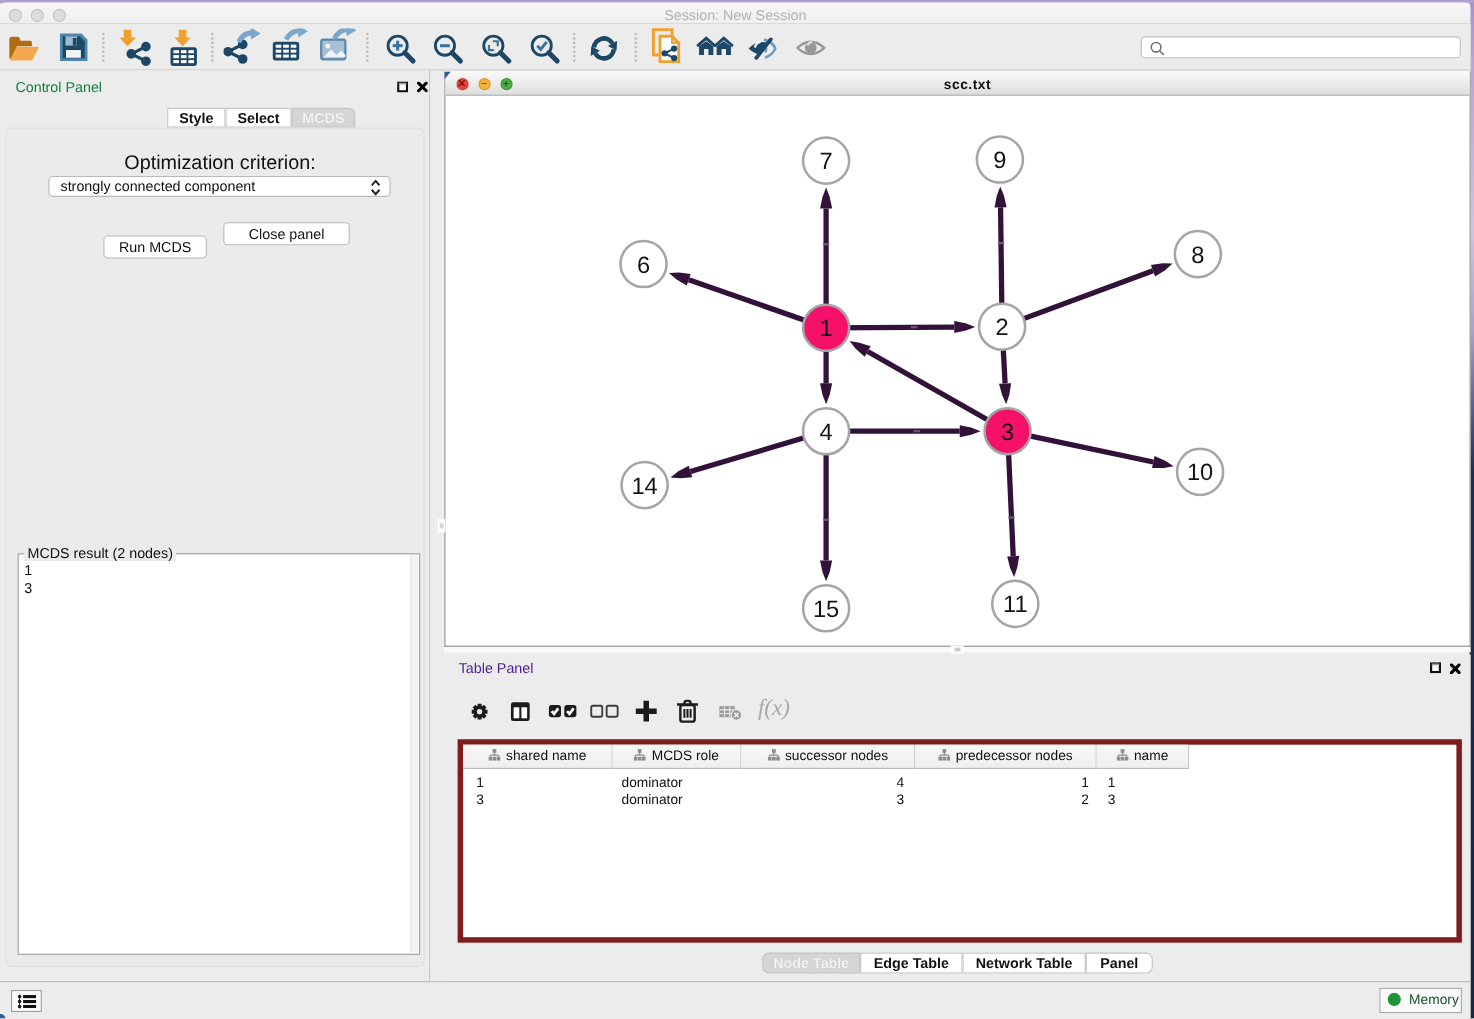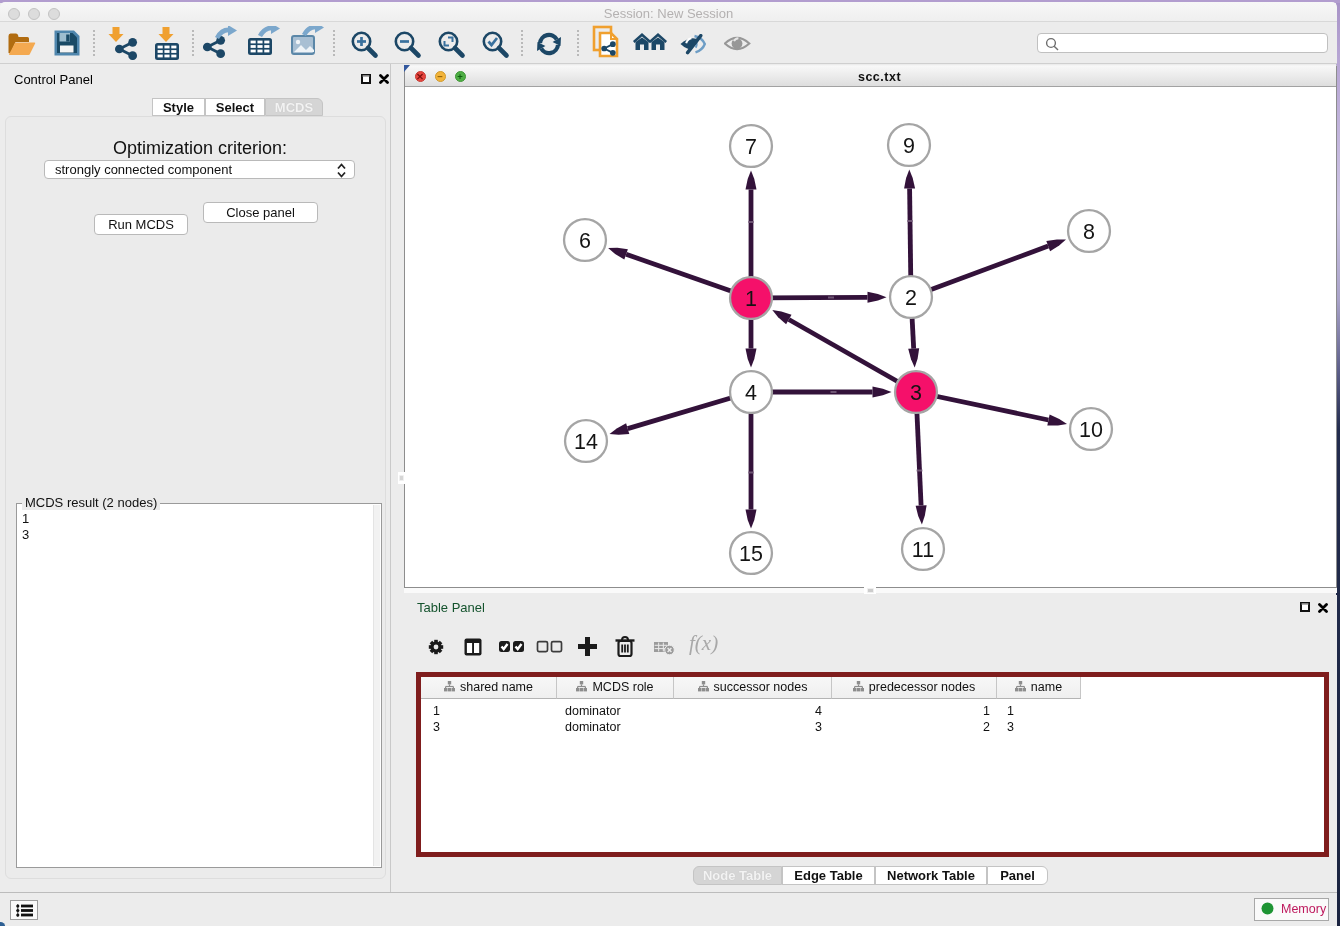--- a/index.html
+++ b/index.html
@@ -22,21 +22,21 @@
 
 
 #toolbar { left:0; top:22px; width:1337px; height:42px; background:#ececec; border-bottom:1px solid #cfcfcf; }
 .sep { position:absolute; top:8px; height:26px; width:0; border-left:2px dotted #b9b9b9; }
 .ticon { position:absolute; top:6px; }
 #searchbox { left:1037px; top:33px; width:291px; height:20px; background:#fff;
   border:1px solid #c0c0c0; border-radius:4px; }
 
 
 #cpanel { left:0; top:64px; width:391px; height:828px; background:#ececec; border-right:1px solid #c9c9c9; }
-#cp-title { left:14px; top:8px; font-size:13px; color:#000000; }
+#cp-title { left:14px; top:8px; font-size:13px; color:#15803d; }
 .tabs { position:absolute; display:flex; }
 .tab { border:1px solid #c4c4c4; font-size:13px; font-weight:700; color:#111; background:#fff;
   display:flex; align-items:center; justify-content:center; }
 .tab.sel { background:#d5d5d5; color:#f3f3f3; text-shadow:0 0 1px #bbb; }
 #cp-tabs { left:78px; top:34px; height:18px; }
 #cp-tabs .tab { height:18px; }
 #cp-sub { left:5px; top:52px; width:381px; height:763px; background:#ebebeb;
   border:1px solid #dddddd; border-radius:6px; }
 #opt-label { left:5px; top:74px; width:390px; text-align:center; font-size:18px; color:#111; }
 #dropdown { left:44px; top:96px; width:311px; height:19px; background:#fff;
@@ -55,34 +55,34 @@
 #netframe { left:404px; top:65px; width:933px; height:523px; border:1px solid #8d8d8d; border-top:1px solid #f4f4f4; background:#fff; }
 #netstrip { left:404px; top:588px; width:933px; height:5px; background:#fafafa; }
 #net-titlebar { left:0; top:0; width:931px; height:21px;
   background:linear-gradient(#f8f8f8,#dedede); border-bottom:1px solid #a2a2a2; }
 #net-title { left:9px; top:4px; width:931px; text-align:center; font-size:12.5px; font-weight:700; color:#111; letter-spacing:0.5px;}
 .mac { position:absolute; top:5px; width:11px; height:11px; border-radius:50%; font-size:9.5px;
   font-weight:700; text-align:center; line-height:10px; }
 
 
 #tpanel { left:404px; top:595px; width:933px; height:297px; background:#ececec; }
-#tp-title { left:13px; top:5px; font-size:13px; color:#14532d; }
+#tp-title { left:13px; top:5px; font-size:13px; color:#4c1d95; }
 #tbl-outer { left:12px; top:77px; width:913px; height:185px; border:5px solid #7f1d1d; background:#fff; }
 .hdr-cell { position:absolute; top:0; height:22px; background:linear-gradient(#f7f7f7,#efefef);
   border-right:1px solid #c6c6c6; border-bottom:1px solid #b4b4b4; font-size:12.5px; color:#111;
   text-align:center; line-height:21px; }
 .cell { position:absolute; font-size:12.5px; color:#111; height:16px; line-height:16px; }
 #tp-tabs { left:289px; top:271px; height:19px; }
 #tp-tabs .tab { height:19px; font-size:13px; }
 
 
 #statusbar { left:0; top:892px; width:1337px; height:34px; background:#ececec; border-top:1px solid #bcbcbc; }
 #list-btn { left:10px; top:7px; width:28px; height:20px; background:#fafafa; border:1px solid #9d9d9d; }
 #mem-btn { left:1254px; top:5px; width:75px; height:23px; background:#fafafa; border:1px solid #a8a8a8;
-  font-size:12.5px; color:#be185d; text-align:left; padding-left:26px; line-height:21px; }
+  font-size:12.5px; color:#14532d; text-align:left; padding-left:26px; line-height:21px; }
 </style>
 </head>
 <body>
 <div class="abs" id="desktop"></div>
 <div class="abs" id="topstrip"></div>
 <div class="abs" id="titlebar">
   <div class="tl" style="left:8px;"></div>
   <div class="tl" style="left:28px;"></div>
   <div class="tl" style="left:48px;"></div>
 </div>

